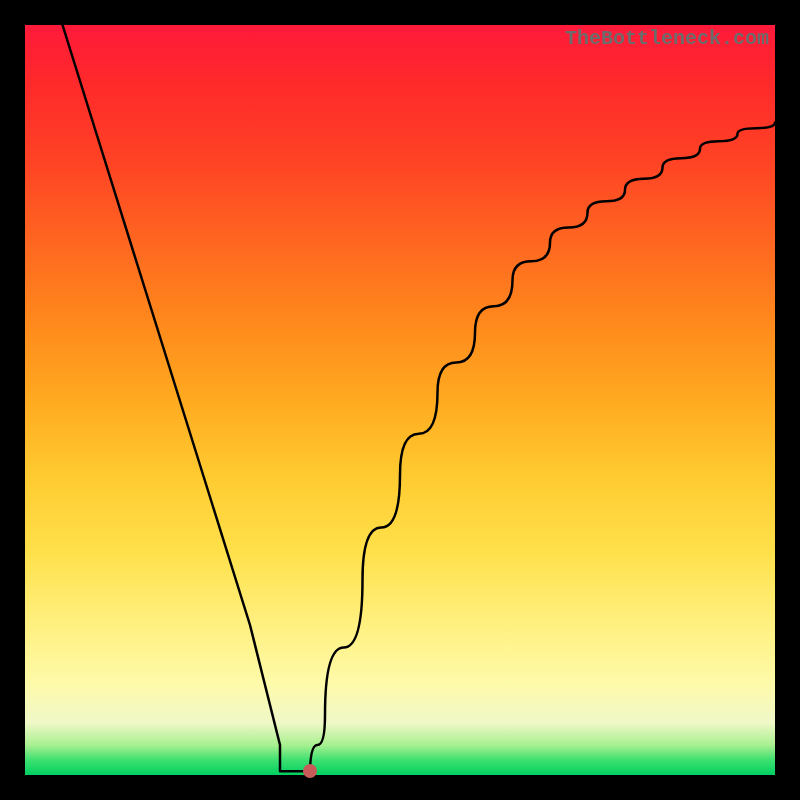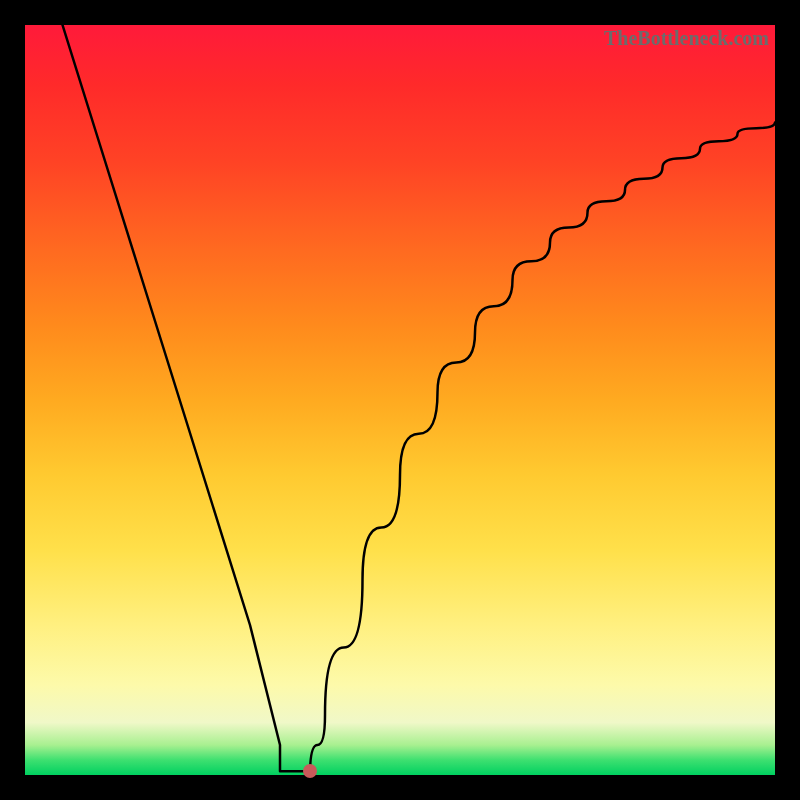--- a/index.html
+++ b/index.html
@@ -30,21 +30,21 @@
       #f0f8c8 93%,
       #a8f090 96%,
       #3ee070 98%,
       #00d060 100%
     );
   }
   .attribution {
     position: absolute;
     top: 2px;
     right: 6px;
-    font-family: Liberation Serif, serif;
+    font-family: Liberation Mono, monospace;
     font-size: 20px;
     font-weight: 600;
     color: #6c6c6c;
     letter-spacing: 0px;
   }
   .curve-svg {
     position: absolute;
     left: 0;
     top: 0;
     width: 750px;

